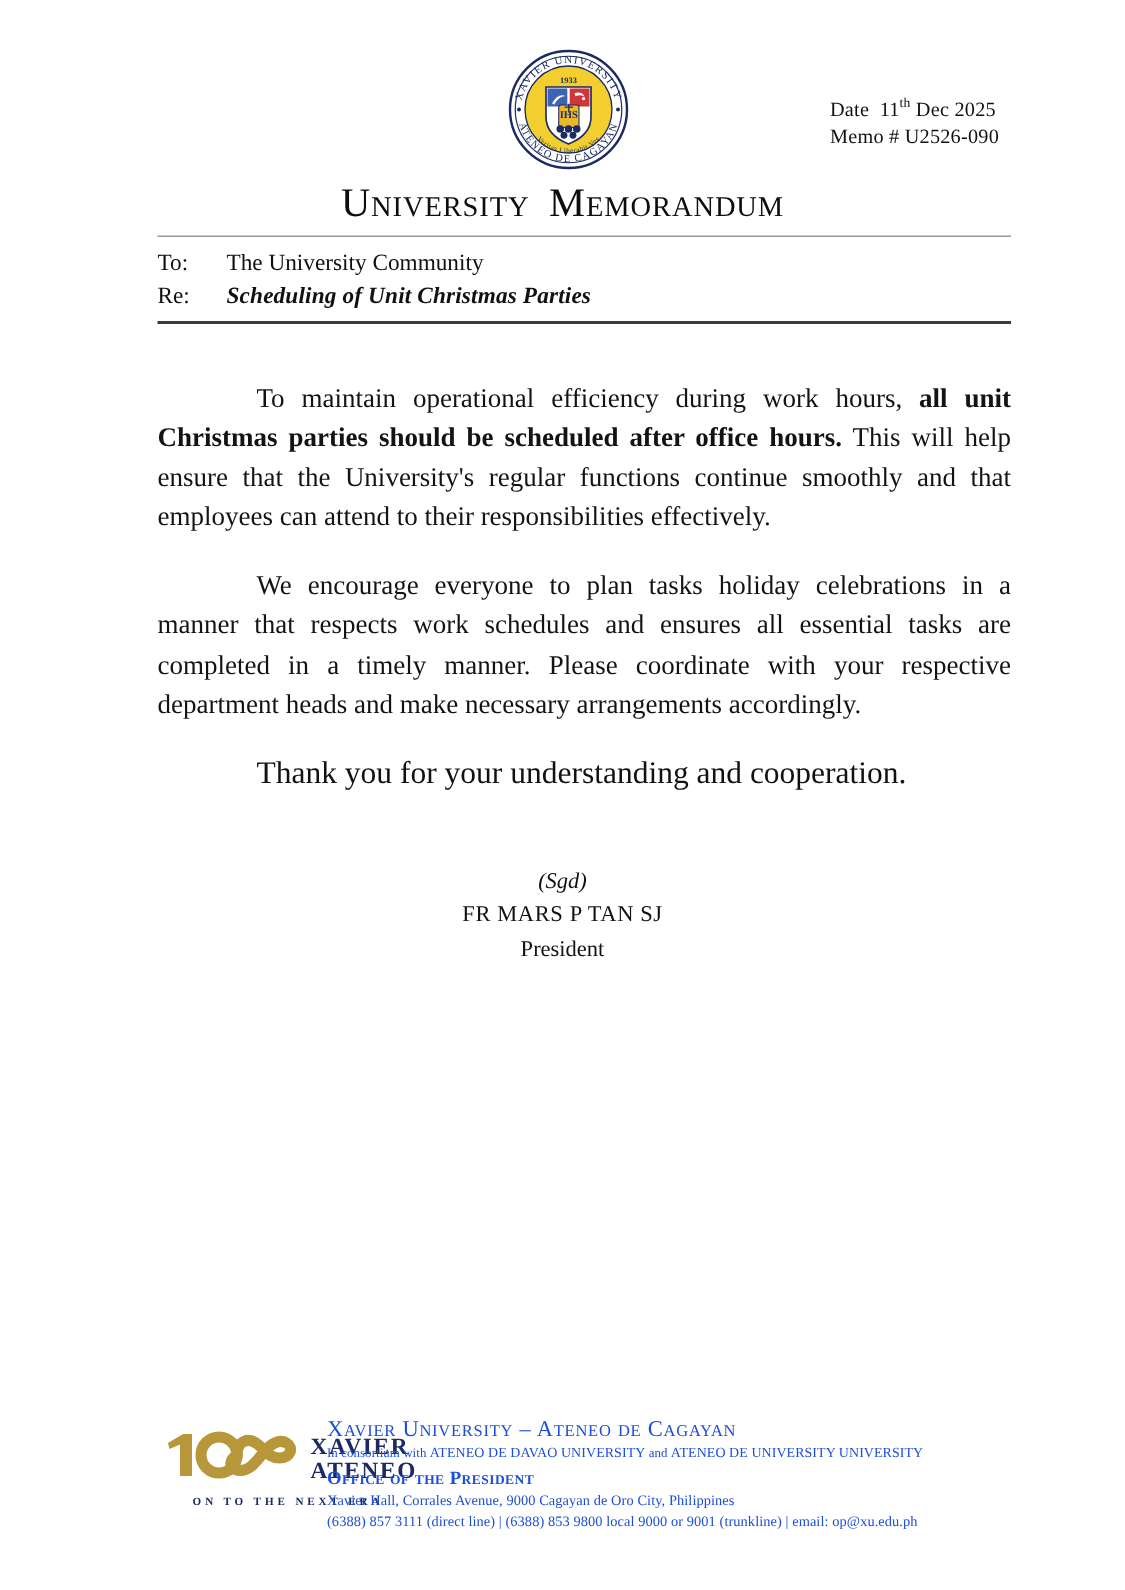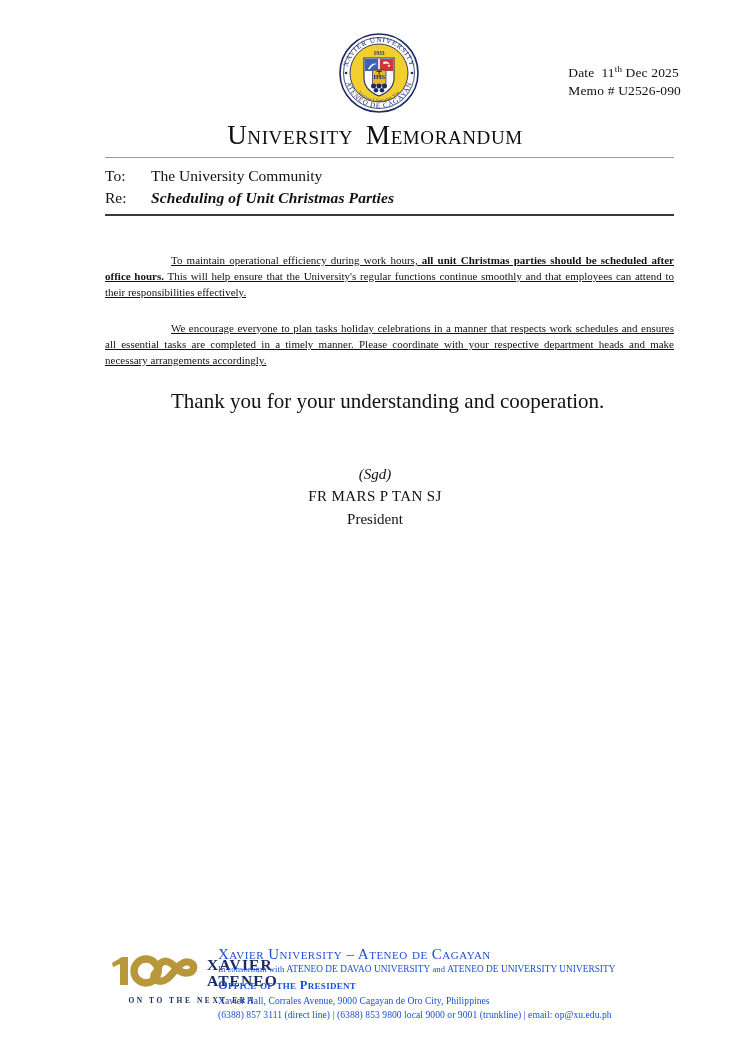--- a/index.html
+++ b/index.html
@@ -29,21 +29,21 @@
   }
   .seal-wrap {
     position: absolute;
     left: 331px;
     top: 26px;
     width: 96px;
     height: 92px;
   }
   .date-block {
     position: absolute;
-    right: 69px;
+    right: 84px;
     top: 64px;
     text-align: left;
     font-size: 13.5px;
     line-height: 1.35;
     letter-spacing: 0.15px;
     white-space: nowrap;
   }
   .date-block .sup {
     font-size: 9px;
     vertical-align: super;
@@ -90,25 +90,24 @@
   }
   .addr-val-re {
     font-weight: bold;
     font-style: italic;
     letter-spacing: 0.1px;
   }
 
   
   .body-area {
     margin: 36px 76px 0 105px;
-    font-size: 11px;
+    font-size: 18px;
     line-height: 1.46;
     text-align: justify;
     color: #131313;
-    text-decoration: underline;
   }
   .body-area p {
     margin: 0 0 20px 0;
     text-indent: 66px;
   }
   .body-area p.last { margin-bottom: 0; }
   .body-area b { font-weight: bold; }
 
   .thanks {
     margin: 18px 76px 0 105px;

